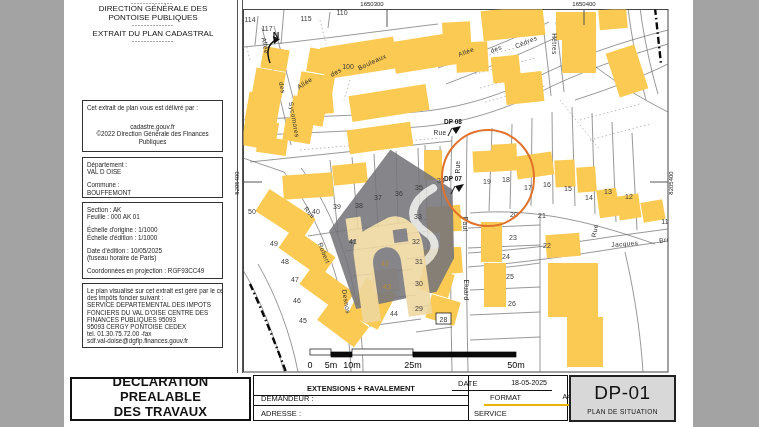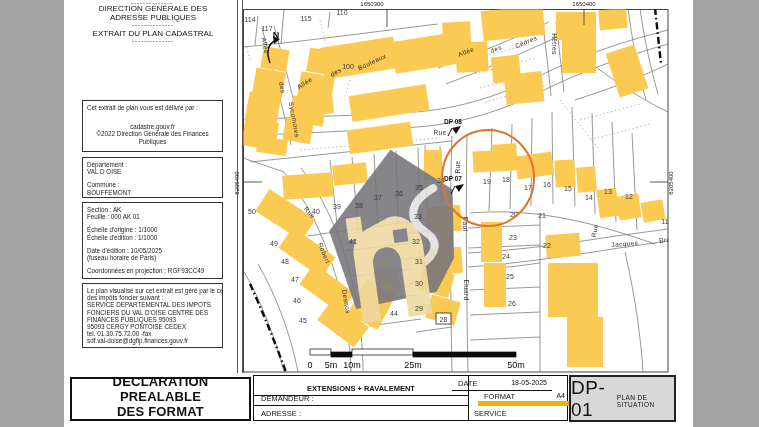--- a/index.html
+++ b/index.html
@@ -29,40 +29,40 @@
   #tb-title{left:70px;top:377px;width:181px;height:44px;border:2px solid #111;
             display:flex;flex-direction:column;justify-content:flex-end;align-items:center;
             font-weight:bold;font-size:13px;line-height:15px;letter-spacing:.2px;text-align:center}
   #tb-mid{left:253px;top:375px;width:315px;height:46px;border:1px solid #111}
   .cell{position:absolute;font-size:7.5px;display:flex;align-items:center}
   #c-works{left:0;top:5px;width:214px;height:15px;border-bottom:1px solid #111;justify-content:center;font-weight:bold;font-size:7.5px}
   #c-dem{left:0;top:15px;width:214px;height:15px;border-bottom:1px solid #111;padding-left:7px;font-weight:normal}
   #c-adr{left:0;top:30px;width:214px;height:14px;padding-left:7px;font-weight:normal}
   .vdiv{position:absolute;left:214px;top:0;width:0;height:44px;border-left:1px solid #111}
   #c-date{left:198px;top:0;width:100px;height:15px;border-bottom:1px solid #111}
-  #c-fmt{left:224px;top:15px;width:92px;height:15px;border-bottom:5px solid #eab308}
+  #c-fmt{left:230px;top:15px;width:92px;height:15px;border-bottom:2px solid #eab308}
   #c-ech{left:214px;top:30px;width:100px;height:14px}
   .kv{display:flex;width:100%;padding:0 5px 0 6px;font-size:7.5px}
   .kv .k{flex:0 0 auto}
   .kv .v{flex:1;text-align:right;font-size:7px}
   #tb-dp{left:569px;top:375px;width:107px;height:47px;border:2px solid #222;background:#d8d8d8;
-         display:flex;align-items:center;justify-content:center}
+         display:flex;flex-direction:column;align-items:center;justify-content:center}
   #tb-dp .code{font-size:19px;letter-spacing:.5px;color:#111}
   #tb-dp .name{font-size:6.5px;margin-top:4px;letter-spacing:.4px}
 </style>
 </head>
 <body>
 
 <div id="stage">
   <div class="page"></div>
 
   <div class="lp-topdash">--------------</div>
   <div class="lp-head">
     <div>DIRECTION GÉNÉRALE DES</div>
-    <div>ADRESSE PUBLIQUES</div>
+    <div>PONTOISE PUBLIQUES</div>
     <div class="dash">--------------</div>
     <div class="sub">EXTRAIT DU PLAN CADASTRAL</div>
     <div class="dash">--------------</div>
   </div>
 
   <div class="box" id="box-issuer">
     <div>Cet extrait de plan vous est délivré par :</div>
     <div class="mid">
       <div>cadastre.gouv.fr</div>
       <div>©2022 Direction Générale des Finances Publiques</div>
@@ -329,21 +329,21 @@
       <text x="239" y="183" font-size="6" fill="#222" text-anchor="middle" font-family="&quot;Liberation Sans&quot;,sans-serif" transform="rotate(-90 239 183)">8205400</text>
       <text x="673" y="183" font-size="6" fill="#222" text-anchor="middle" font-family="&quot;Liberation Sans&quot;,sans-serif" transform="rotate(-90 673 183)">8205400</text>
       <path d="M387,9 L387,27" stroke="#444" stroke-width="0.9" fill="none"></path>
       <path d="M584,9 L584,25" stroke="#444" stroke-width="0.9" fill="none"></path>
       <path d="M243,182 L262,182" stroke="#444" stroke-width="0.9" fill="none"></path>
       <path d="M650,182 L668,182" stroke="#444" stroke-width="0.9" fill="none"></path>
     </svg>
 
   <div class="tb" id="tb-title">
     <div>DECLARATION PREALABLE</div>
-    <div>DES FORMAT</div>
+    <div>DES TRAVAUX</div>
   </div>
 
   <div class="tb" id="tb-mid">
     <div class="cell" id="c-works">EXTENSIONS + RAVALEMENT</div>
     <div class="cell" id="c-dem">DEMANDEUR :</div>
     <div class="cell" id="c-adr">ADRESSE :</div>
     <div class="vdiv"></div>
     <div class="cell" id="c-date">
       <div class="kv">
           <span class="k">DATE</span>

